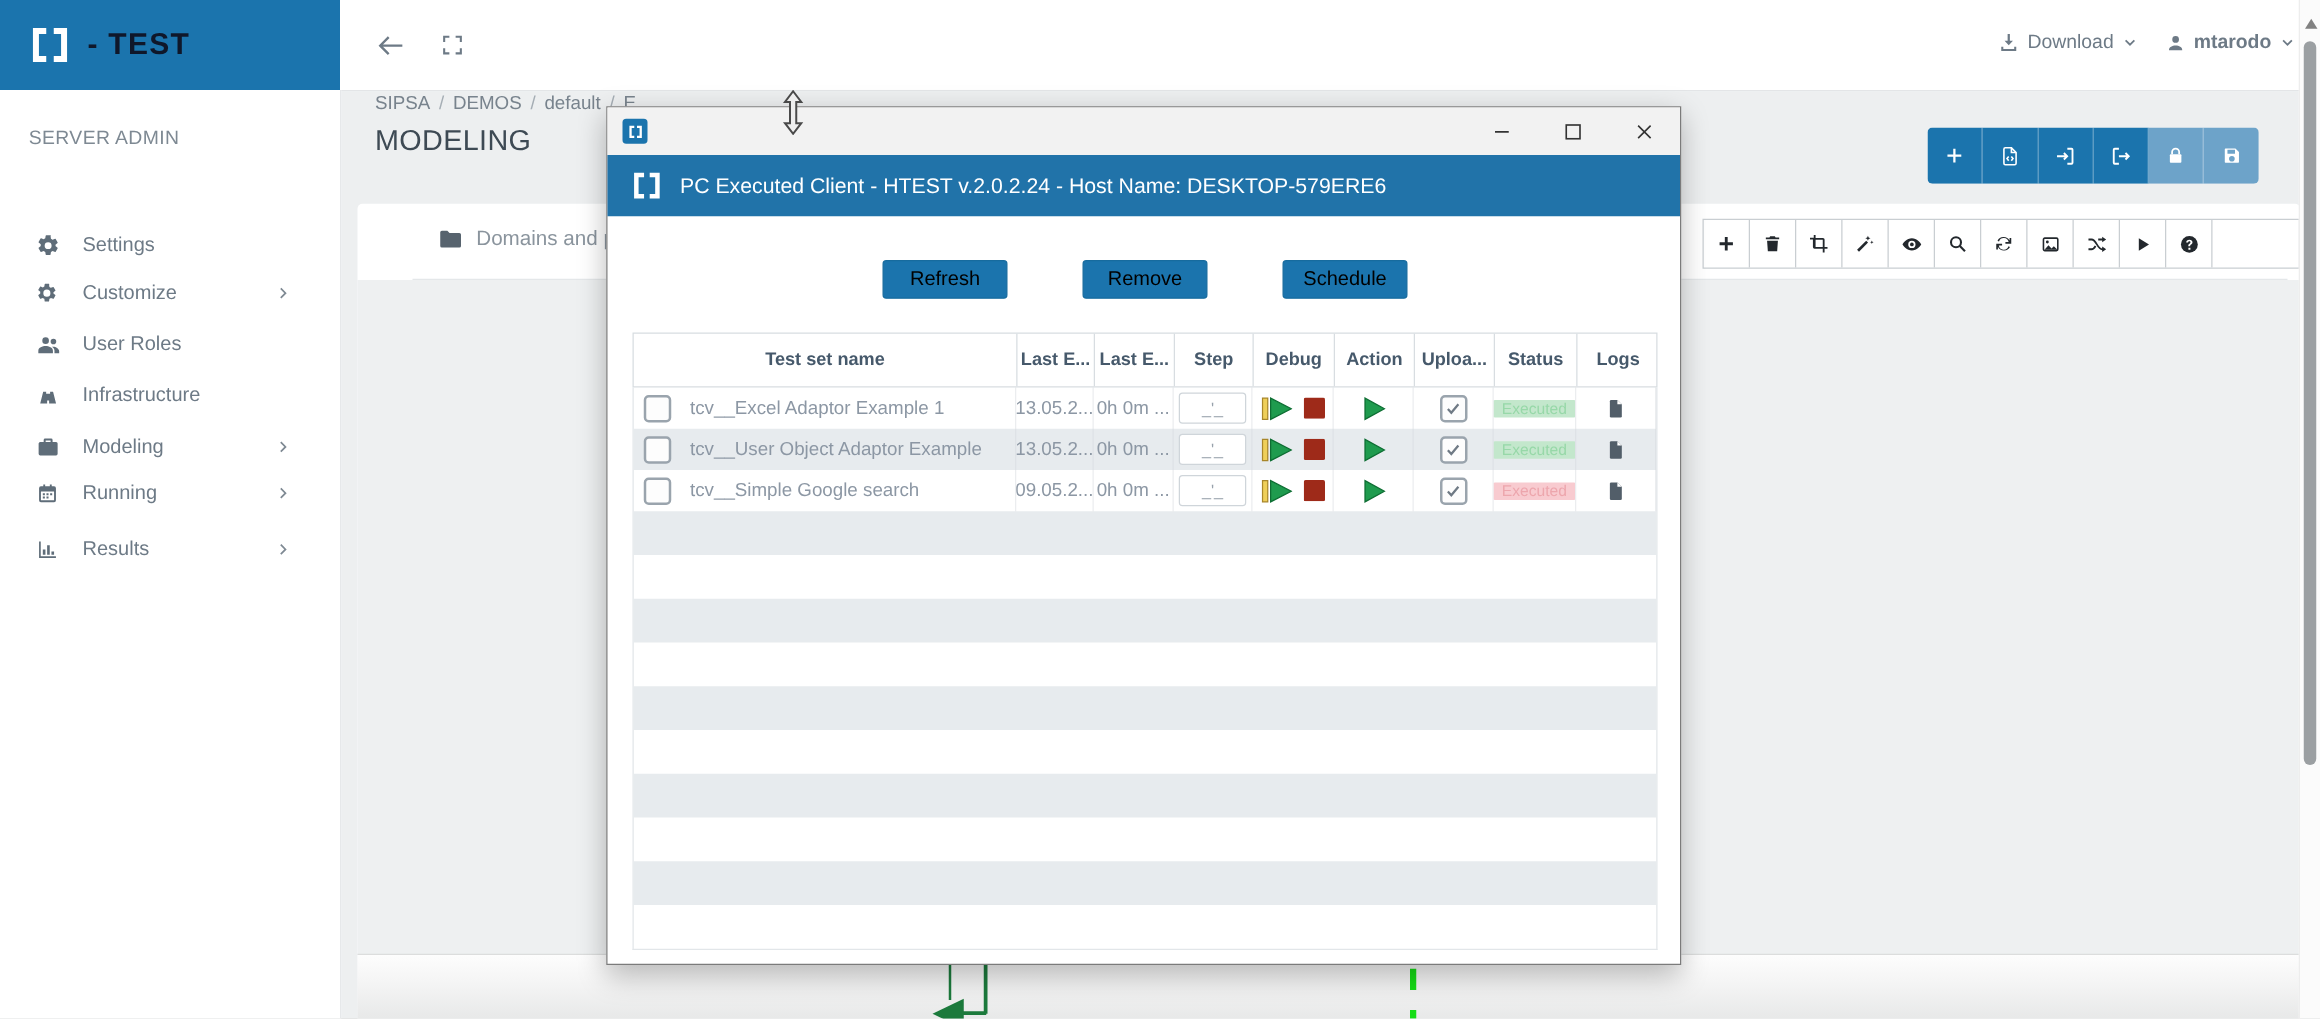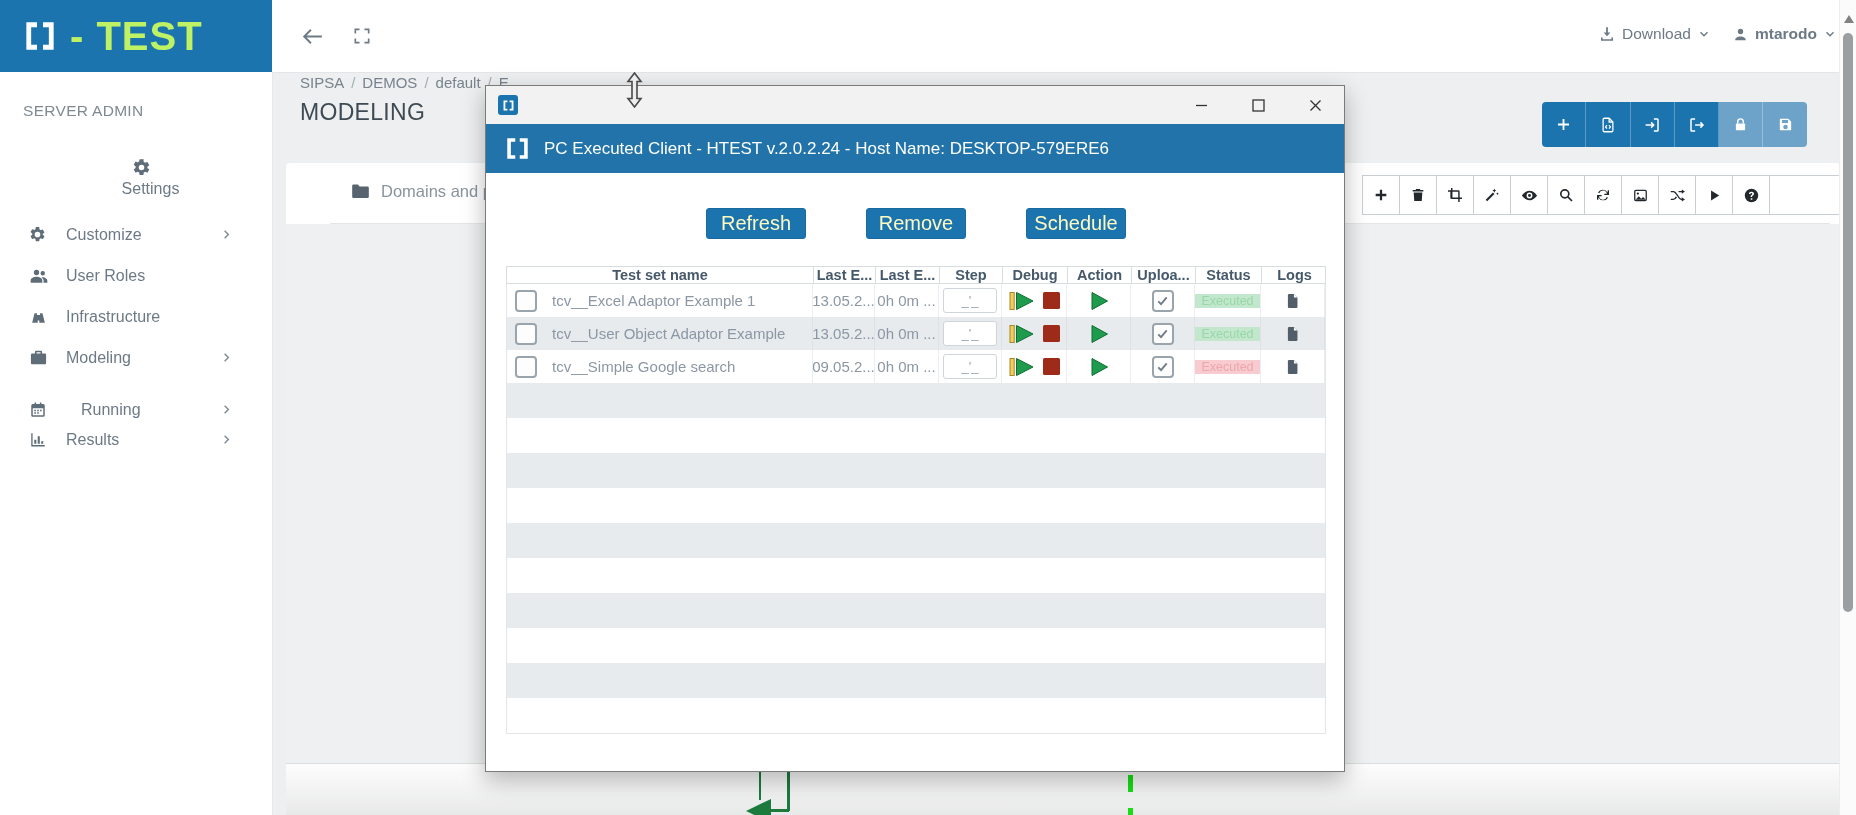--- a/index.html
+++ b/index.html
@@ -4,21 +4,21 @@
 <style>
   html,body{margin:0;padding:0;background:#d8d8d8;}
   #app{position:relative;width:1856px;height:815px;background:#edeff0;overflow:hidden;
        font-family:"Liberation Sans",sans-serif;-webkit-font-smoothing:antialiased;}
   .abs{position:absolute;}
   svg{display:block;}
 
   
   .topbar{left:0;top:0;width:1856px;height:72px;background:#ffffff;border-bottom:1px solid #e3e5e7;}
   .logo-block{left:0;top:0;width:272px;height:72px;background:#1b74ad;display:flex;align-items:center;padding-left:22px;box-sizing:border-box;gap:12px;}
-  .logo-title{color:#bef264;font-size:40px;font-weight:bold;letter-spacing:1px;}
+  .logo-title{color:#0f172a;font-size:24px;font-weight:bold;letter-spacing:1px;}
   .top-icon{color:#6d7a86;}
   .top-right{display:flex;align-items:center;gap:6px;color:#6d7a86;font-size:15.5px;cursor:default;}
 
   
   .sidebar{left:0;top:72px;width:272px;height:743px;background:#ffffff;border-right:1px solid #e6e8ea;}
   .side-section{position:absolute;left:23px;top:30px;color:#7e8993;font-size:15.5px;letter-spacing:.3px;}
   .side-item{position:absolute;left:0;width:272px;height:41px;display:flex;align-items:center;padding-left:29px;box-sizing:border-box;color:#6d7a86;font-size:16px;cursor:default;}
   .side-item .ic{width:22px;margin-right:15px;color:#5f6d79;flex:0 0 22px;}
   .side-item .chev{position:absolute;right:38px;color:#7e8993;}
 
@@ -51,25 +51,25 @@
   .garrow{width:0;height:0;border-top:12px solid transparent;border-bottom:12px solid transparent;border-right:25px solid #1c7a3c;}
   .gdash{background:#16dd16;}
 
   
   .modal{left:485px;top:85px;width:860px;height:687px;background:#ffffff;border:1px solid #7b7b7b;box-sizing:border-box;box-shadow:0 8px 22px rgba(0,0,0,.28);z-index:50;}
   .m-titlebar{position:absolute;left:0;top:0;width:100%;height:38px;background:#f2f2f2;}
   .m-appicon{position:absolute;left:12px;top:9px;width:20px;height:20px;background:#1b74ad;border-radius:3px;display:flex;align-items:center;justify-content:center;}
   .m-ctl{position:absolute;top:9px;width:30px;height:20px;display:flex;align-items:center;justify-content:center;color:#333;cursor:pointer;}
   .m-header{position:absolute;left:0;top:38px;width:100%;height:49px;background:#2173a9;display:flex;align-items:center;padding-left:18px;box-sizing:border-box;}
   .m-header-title{color:#fff;font-size:17px;margin-left:13px;}
-  .m-btn{position:absolute;top:122px;width:100px;height:31px;background:#1b74ad;border:1px solid #176b9e;border-radius:3px;color:#fef9c3;font-size:20px;font-family:inherit;cursor:pointer;display:flex;align-items:center;justify-content:center;}
+  .m-btn{position:absolute;top:122px;width:100px;height:31px;background:#1b74ad;border:1px solid #176b9e;border-radius:3px;color:#000000;font-size:16px;font-family:inherit;cursor:pointer;display:flex;align-items:center;justify-content:center;}
 
   
   .tbl{position:absolute;left:20px;top:180px;width:820px;}
-  .thead{display:grid;grid-template-columns:307px 62px 64px 63px 65px 64px 64px 66px 65px;height:18px;border:1px solid #d8dde1;box-sizing:border-box;}
+  .thead{display:grid;grid-template-columns:307px 62px 64px 63px 65px 64px 64px 66px 65px;height:44px;border:1px solid #d8dde1;box-sizing:border-box;}
   .thead .th{display:flex;align-items:center;justify-content:center;font-size:14.5px;font-weight:bold;color:#46596b;border-right:1px solid #d8dde1;box-sizing:border-box;overflow:hidden;white-space:nowrap;}
   .thead .th:last-child{border-right:none;}
   .tbody{border:1px solid #e2e6e9;border-top:none;box-sizing:border-box;}
   .trow{display:grid;grid-template-columns:306px 62px 64px 63px 65px 64px 64px 66px 64px;height:33px;}
   .trow.empty{height:35px;}
   .tbody .trow:nth-child(even){background:#e7ebee;}
   .trow .td{display:flex;align-items:center;justify-content:center;font-size:15px;color:#8c97a4;border-right:1px solid rgba(210,216,220,.45);box-sizing:border-box;overflow:hidden;white-space:nowrap;}
   .trow .td.name{justify-content:flex-start;padding-left:8px;gap:15px;}
   .cb{width:18px;height:18px;border:2px solid #9aa4ad;border-radius:4px;background:#fdfdfd;flex:0 0 18px;display:flex;align-items:center;justify-content:center;cursor:pointer;}
   .step-input{width:52px;height:23px;line-height:23px;background:#fff;border:1px solid #cfd5da;border-radius:3px;color:#97a1ab;font-size:13px;text-align:center;cursor:text;}
@@ -136,21 +136,21 @@
     <span>
       <svg width="14" height="14" viewBox="0 0 24 24">
           <path fill="none" stroke="currentColor" stroke-width="2.4" d="M6 9l6 6 6-6"></path>
         </svg>
     </span>
   </div>
 
   <div class="abs sidebar">
     <div class="side-section">SERVER ADMIN</div>
 
-    <div class="side-item" style="top:86px;flex-direction:column;">
+    <div class="side-item" style="top:104px;">
       <span class="ic">
           <svg width="19" height="19" viewBox="0 0 24 24">
             <path fill="currentColor" d="M19.43 12.98c.04-.32.07-.64.07-.98s-.03-.66-.07-.98l2.11-1.65a.5.5 0 0 0 .12-.64l-2-3.46a.5.5 0 0 0-.61-.22l-2.49 1c-.52-.4-1.08-.73-1.69-.98l-.38-2.65A.49.49 0 0 0 14 1.5h-4a.49.49 0 0 0-.49.42l-.38 2.65c-.61.25-1.17.58-1.69.98l-2.49-1a.5.5 0 0 0-.61.22l-2 3.46a.5.5 0 0 0 .12.64l2.11 1.65c-.04.32-.07.65-.07.98s.03.66.07.98l-2.11 1.65a.5.5 0 0 0-.12.64l2 3.46c.12.22.39.3.61.22l2.49-1c.52.4 1.08.73 1.69.98l.38 2.65c.03.24.24.42.49.42h4c.25 0 .46-.18.49-.42l.38-2.65c.61-.25 1.17-.58 1.69-.98l2.49 1c.22.08.49 0 .61-.22l2-3.46a.5.5 0 0 0-.12-.64l-2.11-1.65zM12 15.5a3.5 3.5 0 1 1 0-7 3.5 3.5 0 0 1 0 7z"></path>
           </svg>
         </span>
       <span>Settings</span>
     </div>
     <div class="side-item" style="top:142px;">
       <span class="ic">
           <svg width="17" height="17" viewBox="0 0 24 24">
@@ -186,21 +186,21 @@
             <path fill="currentColor" d="M9 3.5h6A1.5 1.5 0 0 1 16.5 5v2H20a1.6 1.6 0 0 1 1.6 1.6V19a1.6 1.6 0 0 1-1.6 1.6H4A1.6 1.6 0 0 1 2.4 19V8.6A1.6 1.6 0 0 1 4 7h3.5V5A1.5 1.5 0 0 1 9 3.5zm.5 2V7h5V5.5zM2.4 12.5h19.2v1.2H2.4z"></path>
           </svg>
         </span>
       <span>Modeling</span>
       <span class="chev">
           <svg width="15" height="15" viewBox="0 0 24 24">
             <path fill="none" stroke="currentColor" stroke-width="2.2" d="M9 6l6 6-6 6"></path>
           </svg>
         </span>
     </div>
-    <div class="side-item" style="top:317px;gap:15px;">
+    <div class="side-item" style="top:302px;">
       <span class="ic">
           <svg width="18" height="18" viewBox="0 0 24 24">
             <path fill="currentColor" d="M7.5 2v2H5a2 2 0 0 0-2 2v13a2 2 0 0 0 2 2h14a2 2 0 0 0 2-2V6a2 2 0 0 0-2-2h-2.5V2h-2v2h-5V2zM5 9.5h14V19H5zm2 2v2h2.2v-2zm3.9 0v2h2.2v-2zm3.9 0v2H17v-2zM7 15v2h2.2v-2zm3.9 0v2h2.2v-2z"></path>
           </svg>
         </span>
       <span>Running</span>
       <span class="chev">
           <svg width="15" height="15" viewBox="0 0 24 24">
             <path fill="none" stroke="currentColor" stroke-width="2.2" d="M9 6l6 6-6 6"></path>
           </svg>

